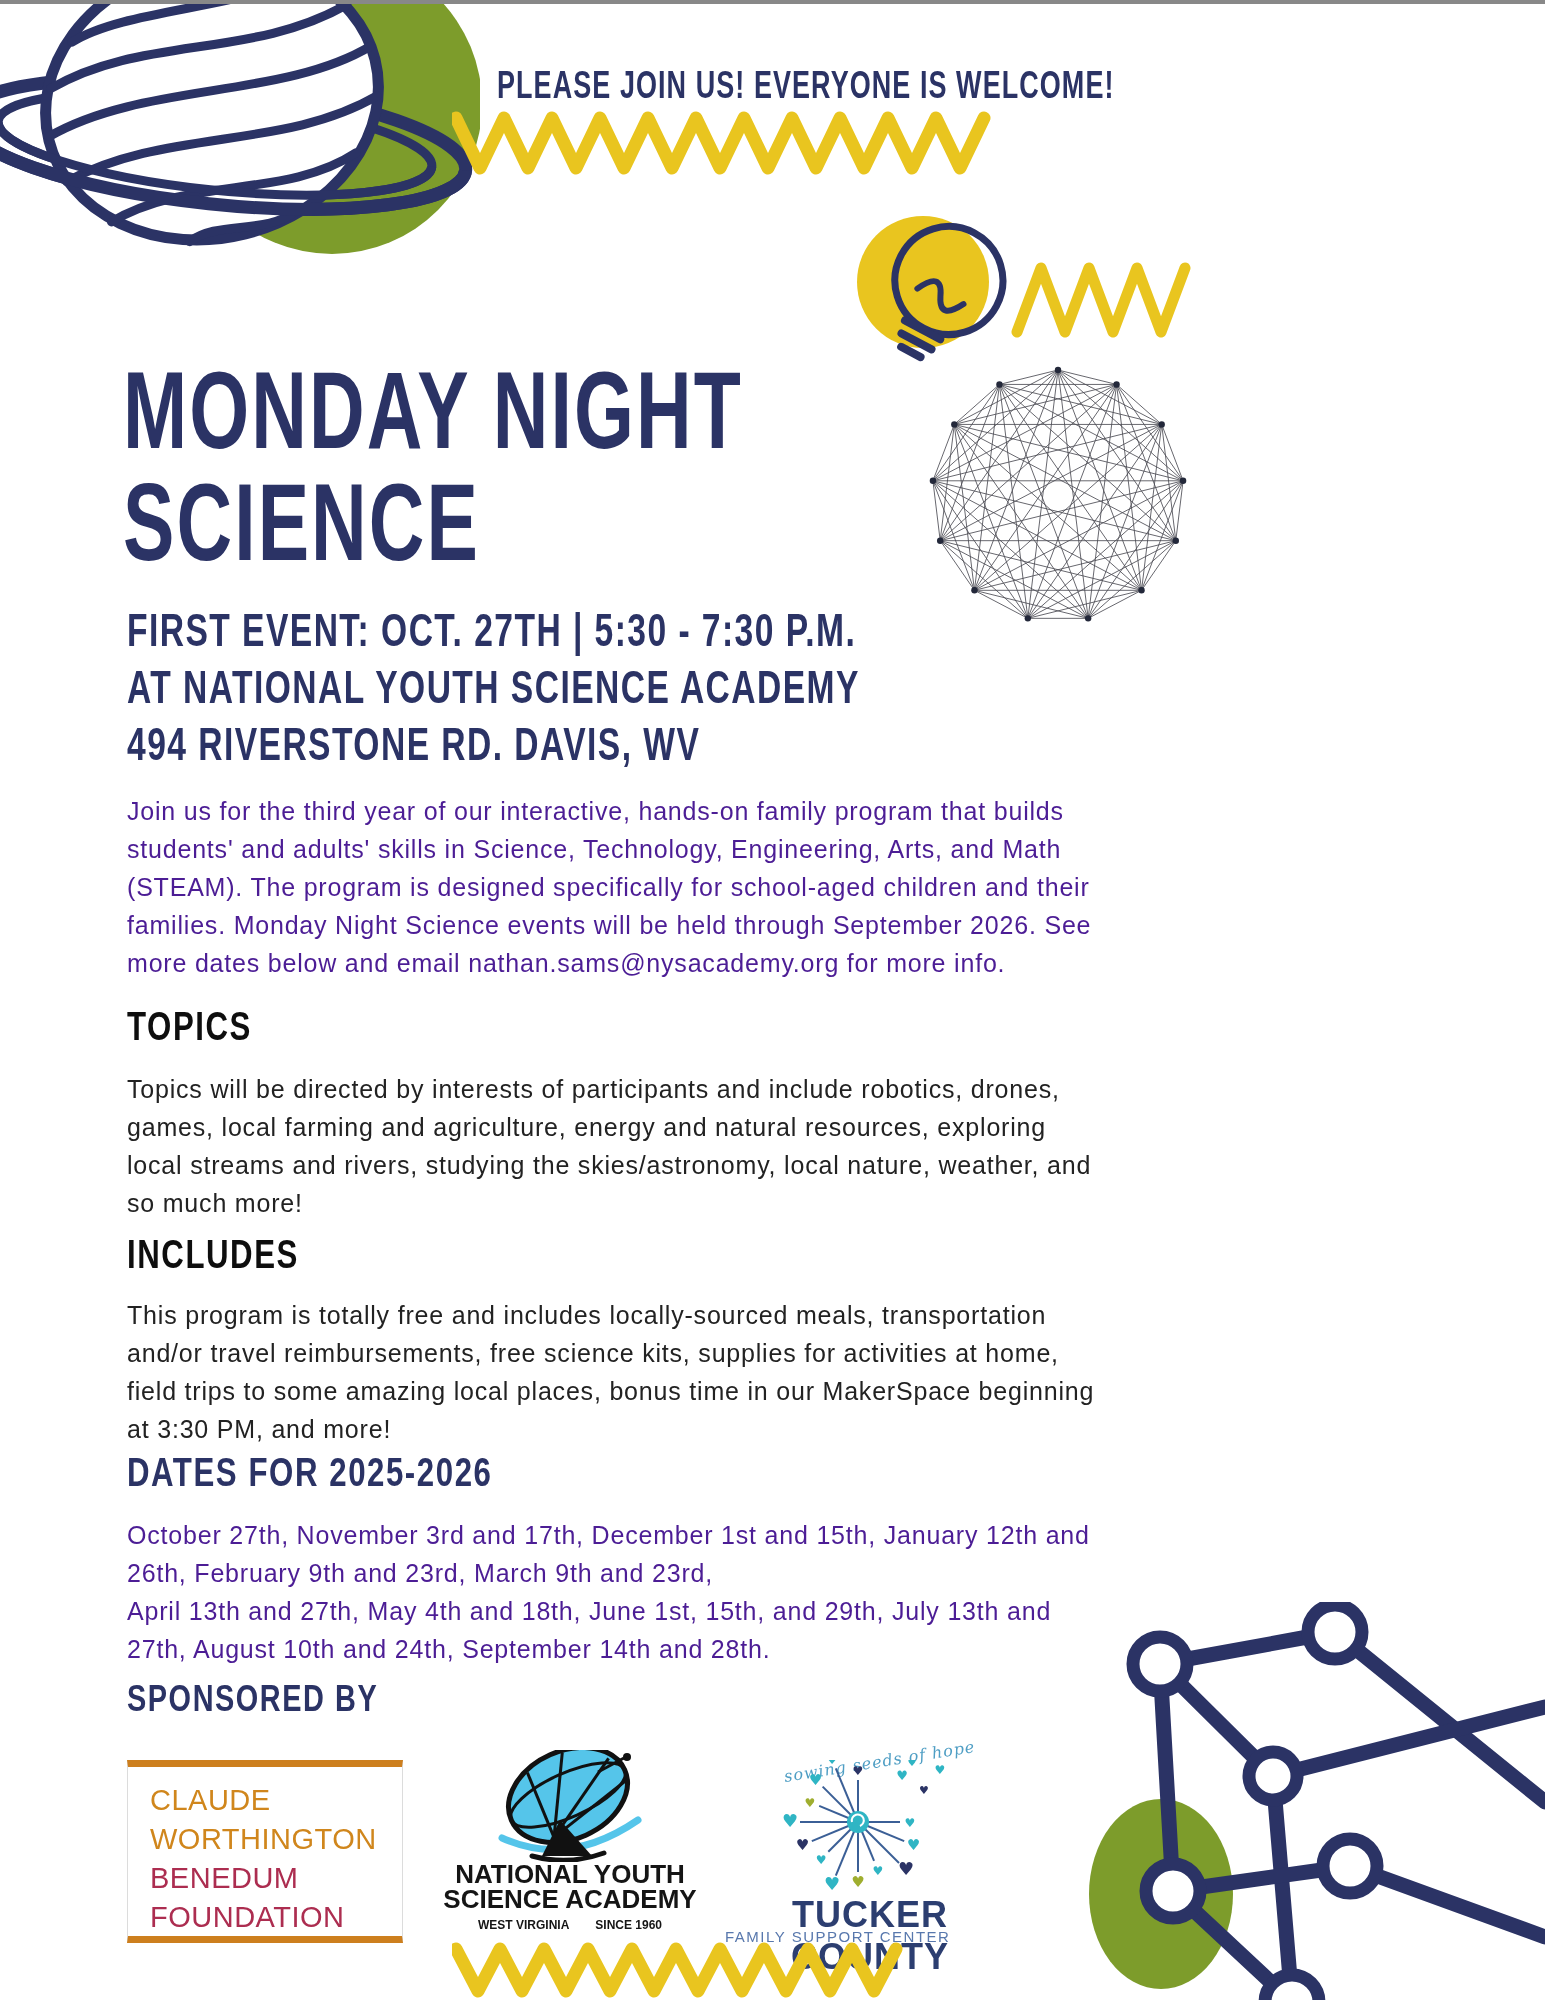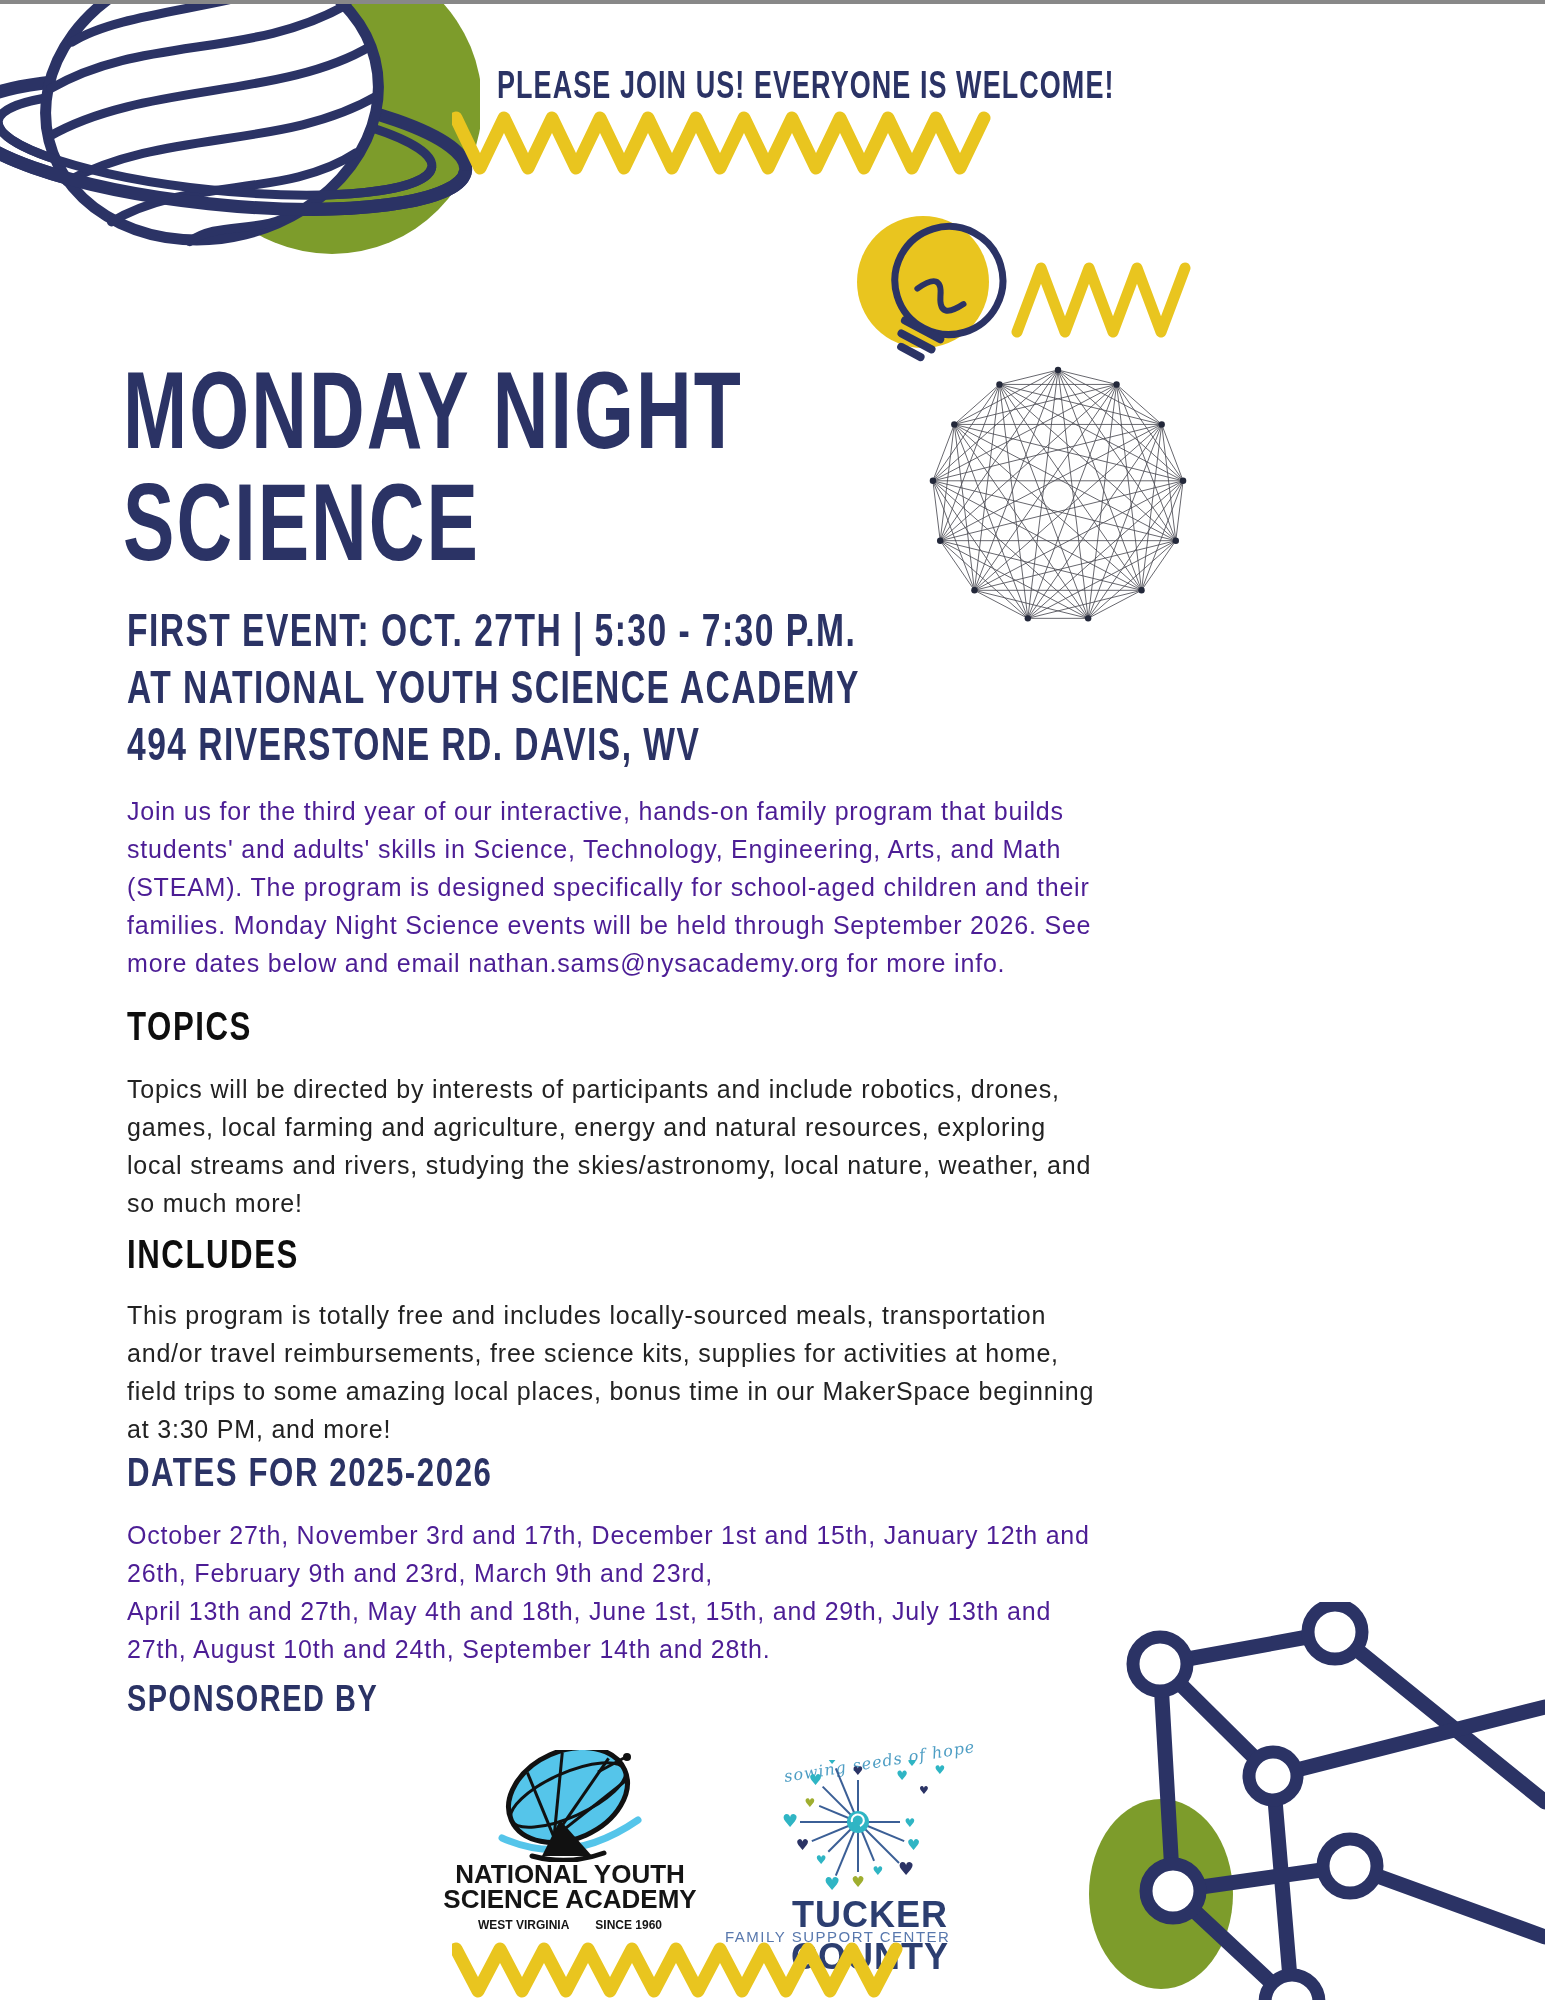--- a/index.html
+++ b/index.html
@@ -193,20 +193,26 @@
 
   <div class="abs h cond" style="top:1228px;color:#0e0e0e">INCLUDES</div>
   <div class="abs para para-black" style="top:1292px">This program is totally free and includes locally-sourced meals, transportation and/or travel reimbursements, free science kits, supplies for activities at home, field trips to some amazing local places, bonus time in our MakerSpace beginning at 3:30 PM, and more!</div>
 
   <div class="abs h cond navy" style="top:1446px">DATES FOR 2025-2026</div>
   <div class="abs para para-navy pre" style="top:1512px">October 27th, November 3rd and 17th, December 1st and 15th, January 12th and 26th, February 9th and 23rd, March 9th and 23rd,
 April 13th and 27th, May 4th and 18th, June 1st, 15th, and 29th, July 13th and 27th, August 10th and 24th, September 14th and 28th.</div>
 
   <div class="abs h cond navy" style="top:1674px;font-size:37px">SPONSORED BY</div>
 
+  <div class="abs benedum">
+    <div class="ben-orange">CLAUDE</div>
+    <div class="ben-orange">WORTHINGTON</div>
+    <div class="ben-red">BENEDUM</div>
+    <div class="ben-red">FOUNDATION</div>
+  </div>
 
   <div class="abs nysa">
     <svg width="260" height="112" viewBox="0 0 260 112">
       <path d="M 62 88 Q 128 118 198 70" fill="none" stroke="#55c5ea" stroke-width="7" stroke-linecap="round"></path>
       <g transform="rotate(-24 128 45)">
         <ellipse cx="128" cy="45" rx="62" ry="44" fill="#55c5ea" stroke="#111" stroke-width="5"></ellipse>
         <g stroke="#111" stroke-width="3" fill="none">
           <line x1="98" y1="78" x2="100" y2="8"></line>
           <line x1="98" y1="78" x2="140" y2="4"></line>
           <line x1="98" y1="78" x2="180" y2="28"></line>

